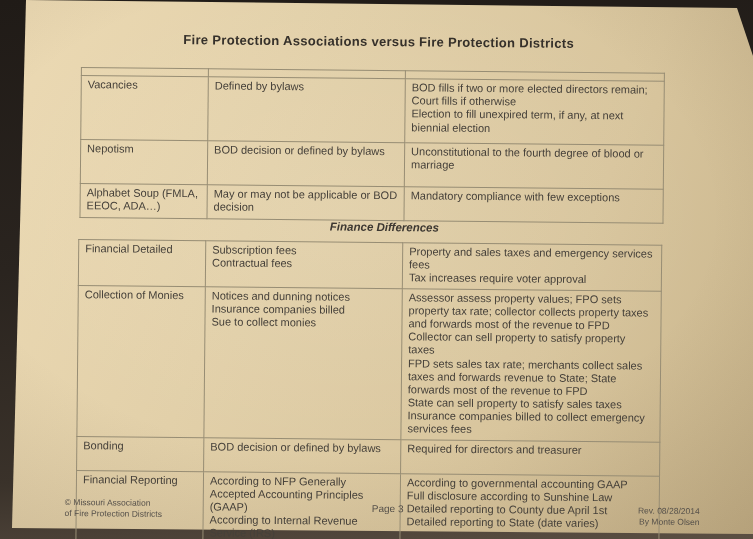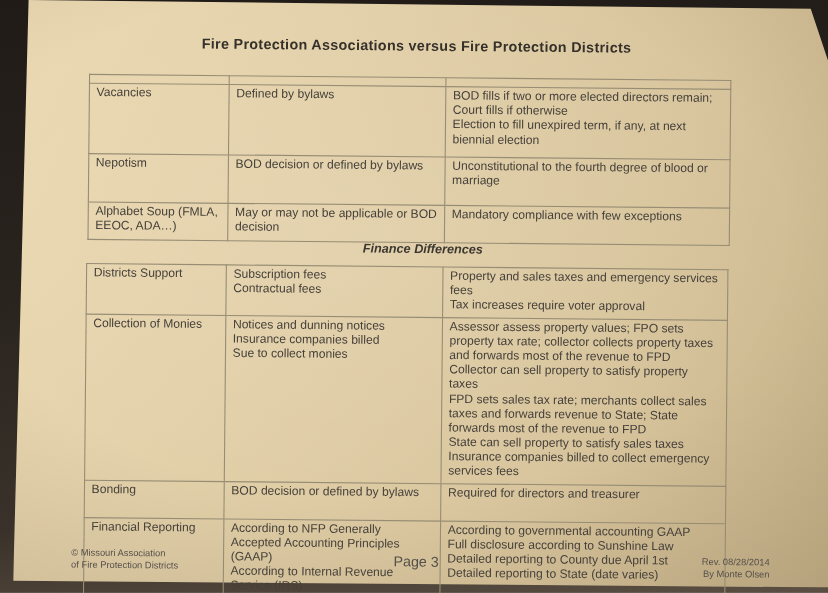--- a/index.html
+++ b/index.html
@@ -88,22 +88,22 @@
     top: 500px;
     font-size: 8.5px;
     line-height: 1.25;
     color: #55504a;
   }
   .footer-center {
     position: absolute;
     left: 360px;
     top: 503px;
     width: 60px;
-    text-align: left;
-    font-size: 13px;
+    text-align: center;
+    font-size: 10px;
     color: #55504a;
   }
   .footer-right {
     position: absolute;
     left: 580px;
     top: 503px;
     width: 122px;
     text-align: right;
     font-size: 8.5px;
     line-height: 1.3;
@@ -153,21 +153,21 @@
   <div class="section-heading">Finance Differences</div>
 
   <table class="cmp t2">
     <colgroup>
         <col class="c1">
         <col class="c2">
         <col class="c3">
       </colgroup>
     <tbody>
         <tr class="h38">
-      <td>Districts Support</td>
+      <td>Financial Detailed</td>
       <td>Subscription fees
 Contractual fees</td>
       <td>Property and sales taxes and emergency services fees
 Tax increases require voter approval</td>
     </tr>
     <tr class="h122">
       <td>Collection of Monies</td>
       <td>Notices and dunning notices
 Insurance companies billed
 Sue to collect monies</td>

